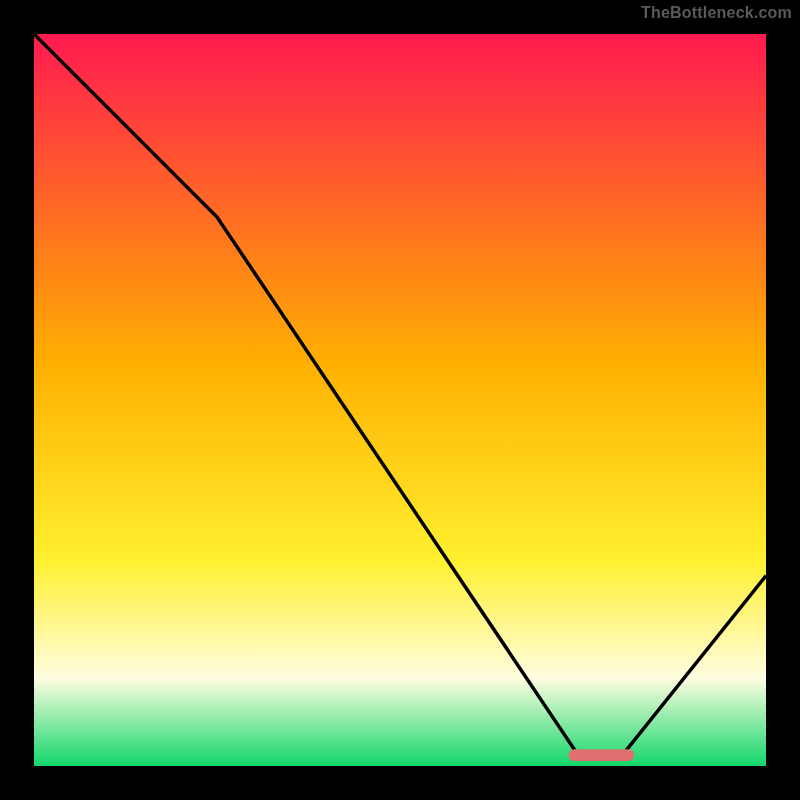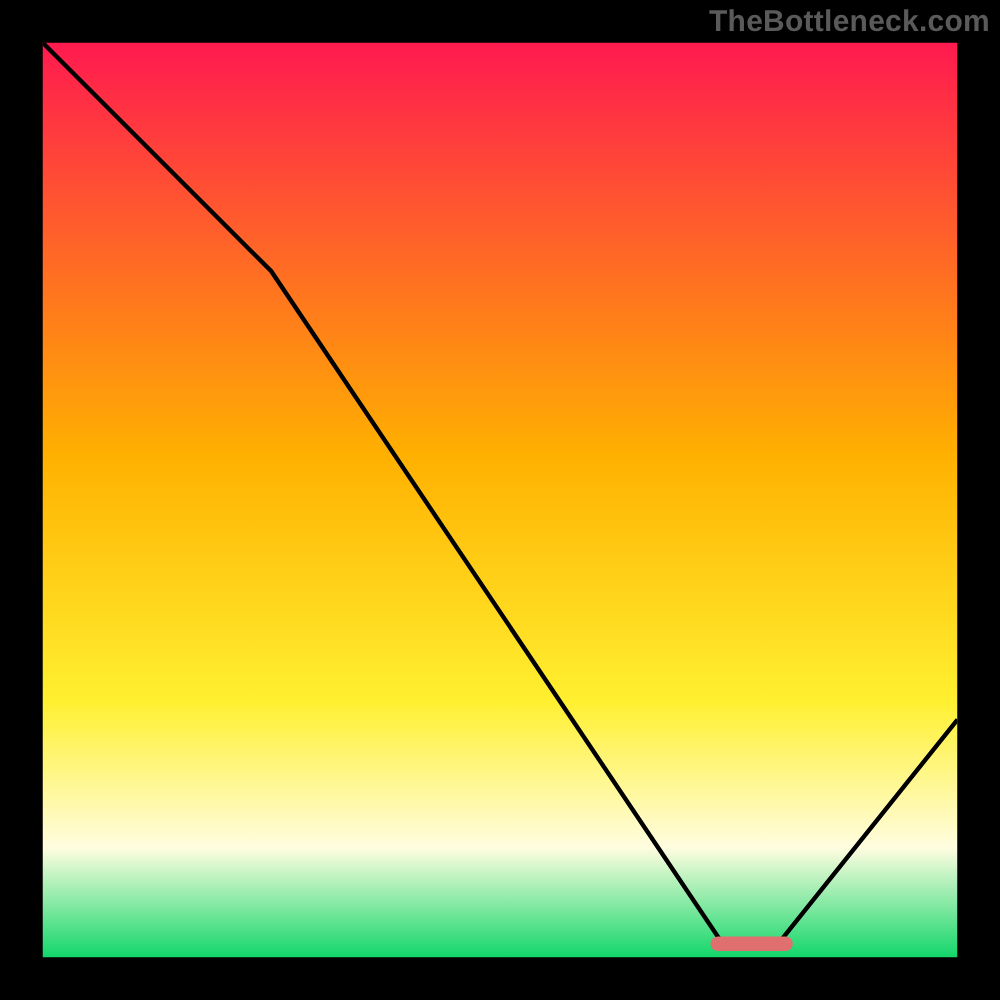--- a/index.html
+++ b/index.html
@@ -14,21 +14,21 @@
     position: relative;
     width: 800px;
     height: 800px;
     background: #000;
   }
   .watermark {
     position: absolute;
     top: 4px;
     right: 8px;
     font-family: Arial, Helvetica, sans-serif;
-    font-size: 24px;
+    font-size: 16px;
     font-weight: 600;
     color: #5a5a5a;
     letter-spacing: 0.2px;
     margin-left: 34px;
   }
   svg {
     position: absolute;
     left: 0;
     top: 0;
   }

